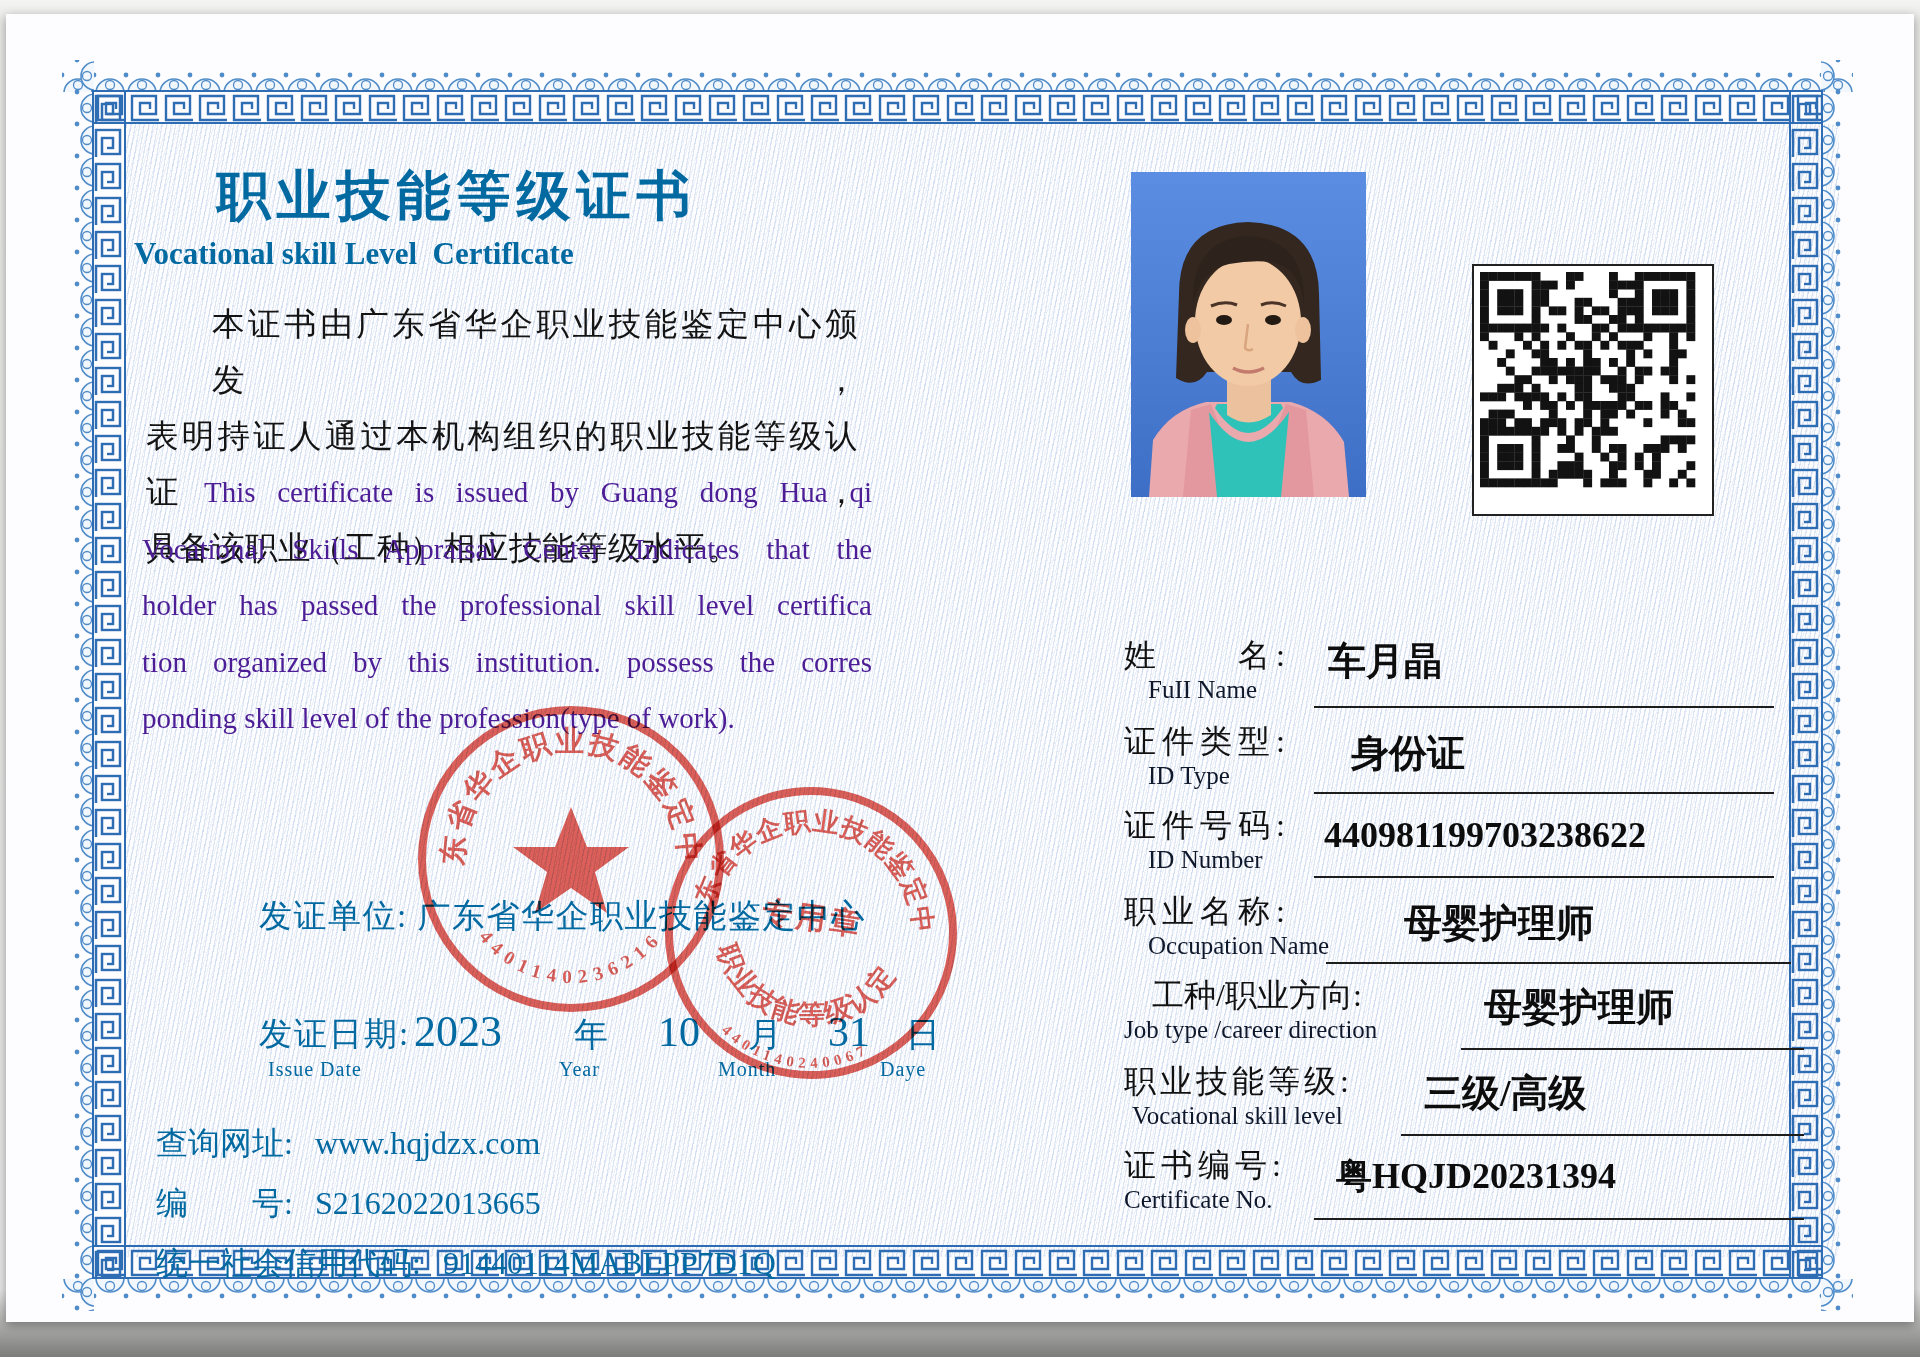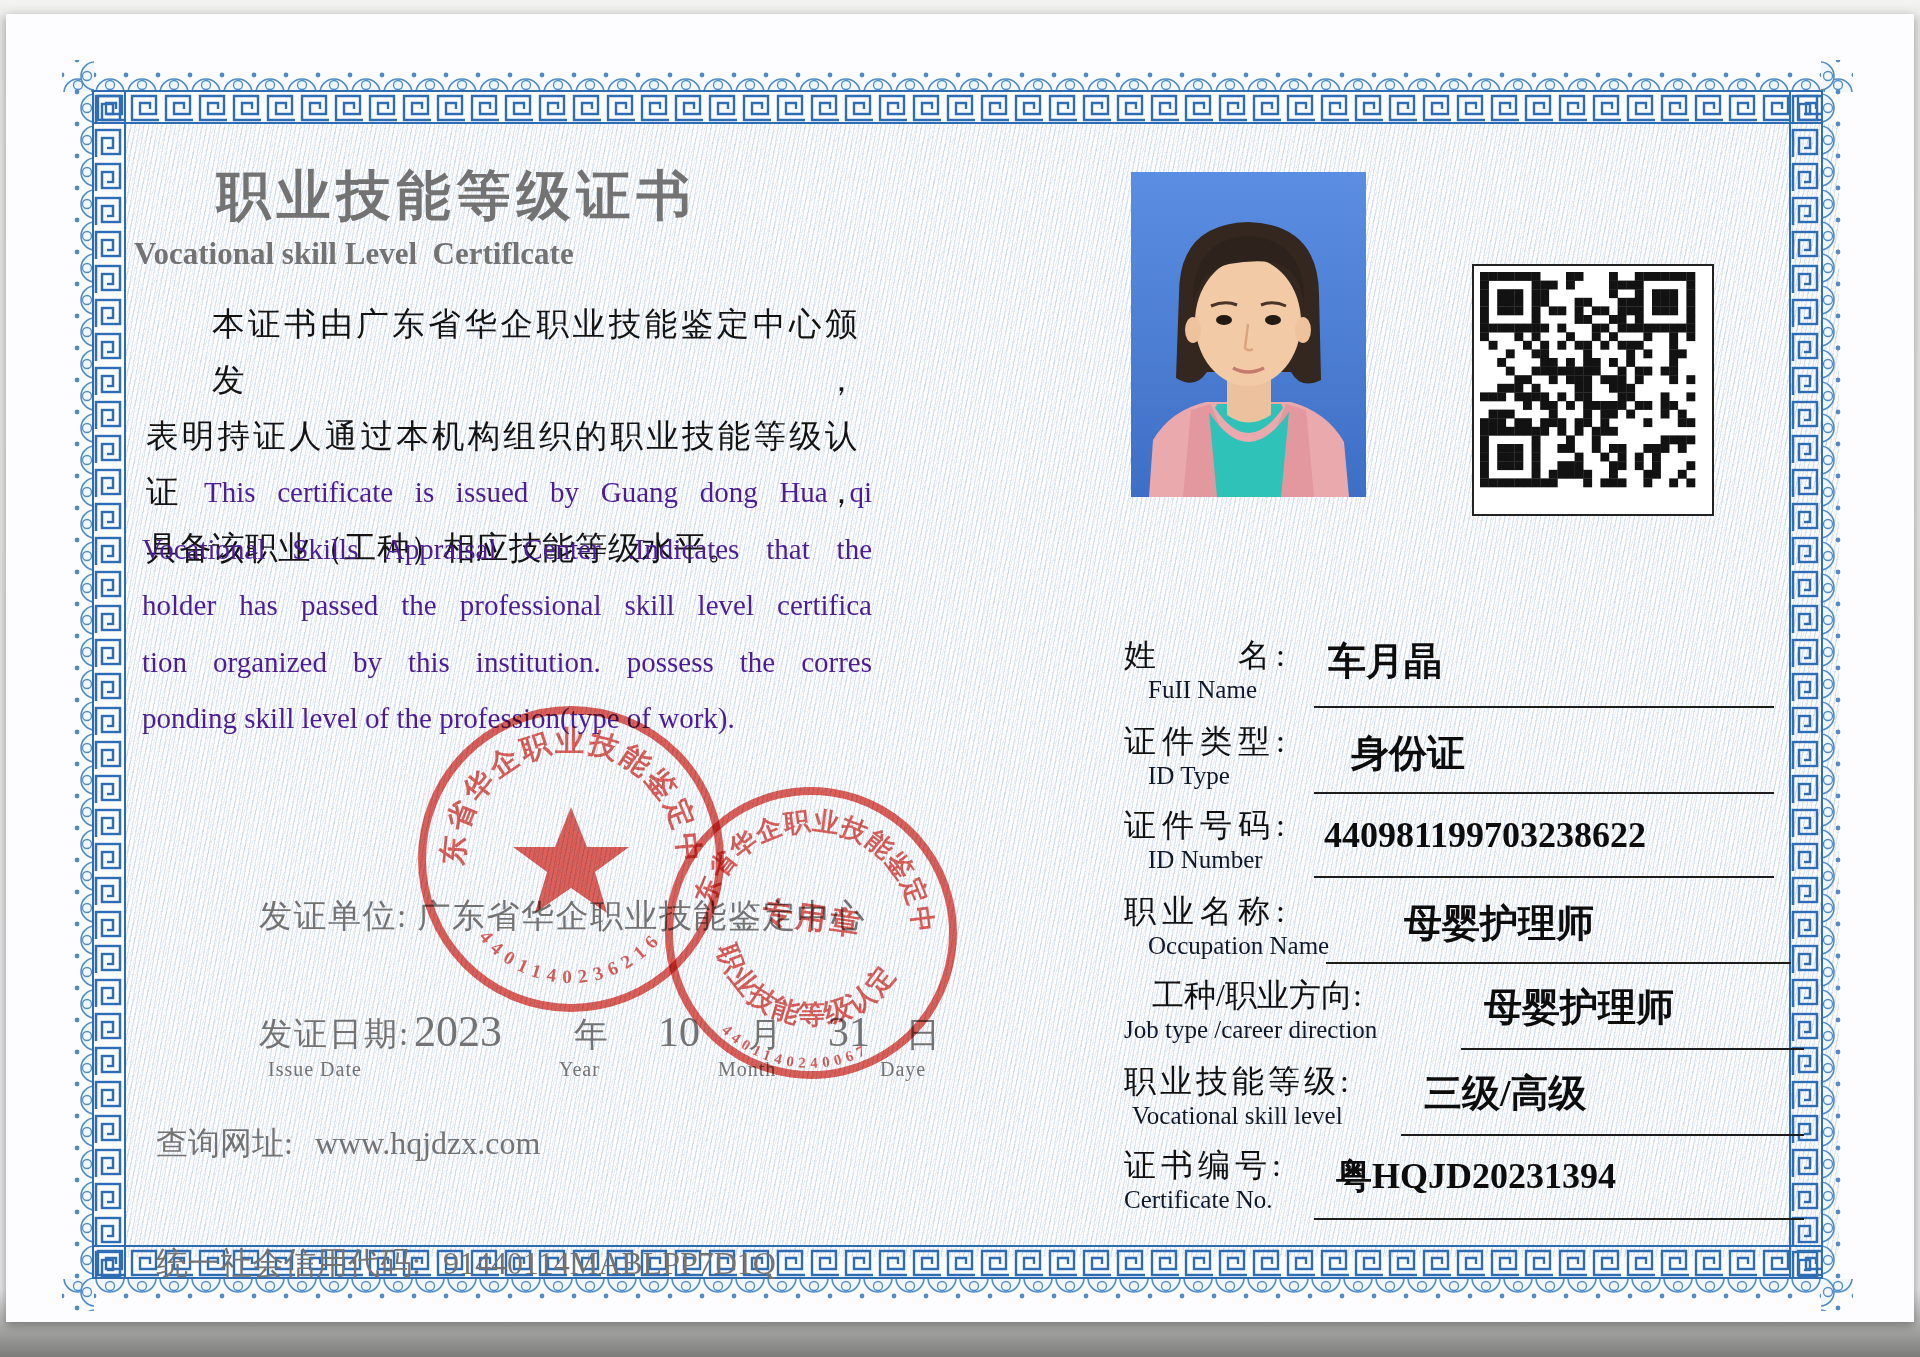--- a/index.html
+++ b/index.html
@@ -15,21 +15,21 @@
     background:#fdfdff;box-shadow:0 3px 10px rgba(0,0,0,.35);
   }
   
   #stripes{
     position:absolute;left:120px;top:110px;width:1713px;height:1133px;
     background:
       repeating-linear-gradient(100deg, rgba(110,150,205,.22) 0 1.2px, rgba(255,255,255,0) 1.2px 4.4px),
       repeating-linear-gradient(107deg, rgba(130,165,215,.14) 0 1px, rgba(255,255,255,0) 1px 5.6px);
   }
   svg.band{position:absolute;display:block;}
-  .blk{color:#737373;}
+  .blk{color:#0369a1;}
   .zh-para-line{font-size:32.5px;line-height:56px;width:712px;color:#141414;
     text-align:justify;text-align-last:justify;letter-spacing:.5px;}
   .zh-para-line.lastzh{text-align-last:left;}
   .en-line{font-size:29px;line-height:56.5px;width:730px;font-weight:400;color:#4c1d95;
     text-align:justify;text-align-last:justify;}
   .en-line.lasten{text-align-last:left;}
   .u-line{position:absolute;border-top:2px solid #1d1d1d;height:0;}
   .fld-zh{font-size:32px;letter-spacing:6px;color:#111;white-space:pre;}
   .fld-en{font-size:25px;color:#0f172a;white-space:pre;}
   .fld-val{font-weight:600;color:#0d0d0d;white-space:pre;}
@@ -158,20 +158,24 @@
     <div class="abs blk" style="left:742px;top:998px;font-size:34px;">月</div>
     <div class="abs blk small-en" style="left:712px;top:1044px;">Month</div>
     <div class="abs blk" style="left:822px;top:994px;font-size:42px;">31</div>
     <div class="abs blk" style="left:900px;top:998px;font-size:34px;">日</div>
     <div class="abs blk small-en" style="left:874px;top:1044px;">Daye</div>
   </div>
 
   <div class="abs blk" style="left:150px;top:1108px;font-size:32px;">
     <span>查询网址:</span>
     <span style="margin-left:14px;">www.hqjdzx.com</span>
+  </div>
+  <div class="abs blk" style="left:150px;top:1168px;font-size:32px;">
+    <span>编　　号:</span>
+    <span style="margin-left:14px;">S2162022013665</span>
   </div>
   <div class="abs blk" style="left:150px;top:1228px;font-size:32px;">
     <span>统一社会信用代码:</span>
     <span style="margin-left:14px;">91440114MABLPP7D1Q</span>
   </div>
 
   <div class="abs" style="left:1125px;top:158px;width:235px;height:325px;">
     <svg width="235" height="325" viewBox="0 0 235 325">
       <defs>
         <linearGradient id="pbg" x1="0" y1="0" x2="0" y2="1">

